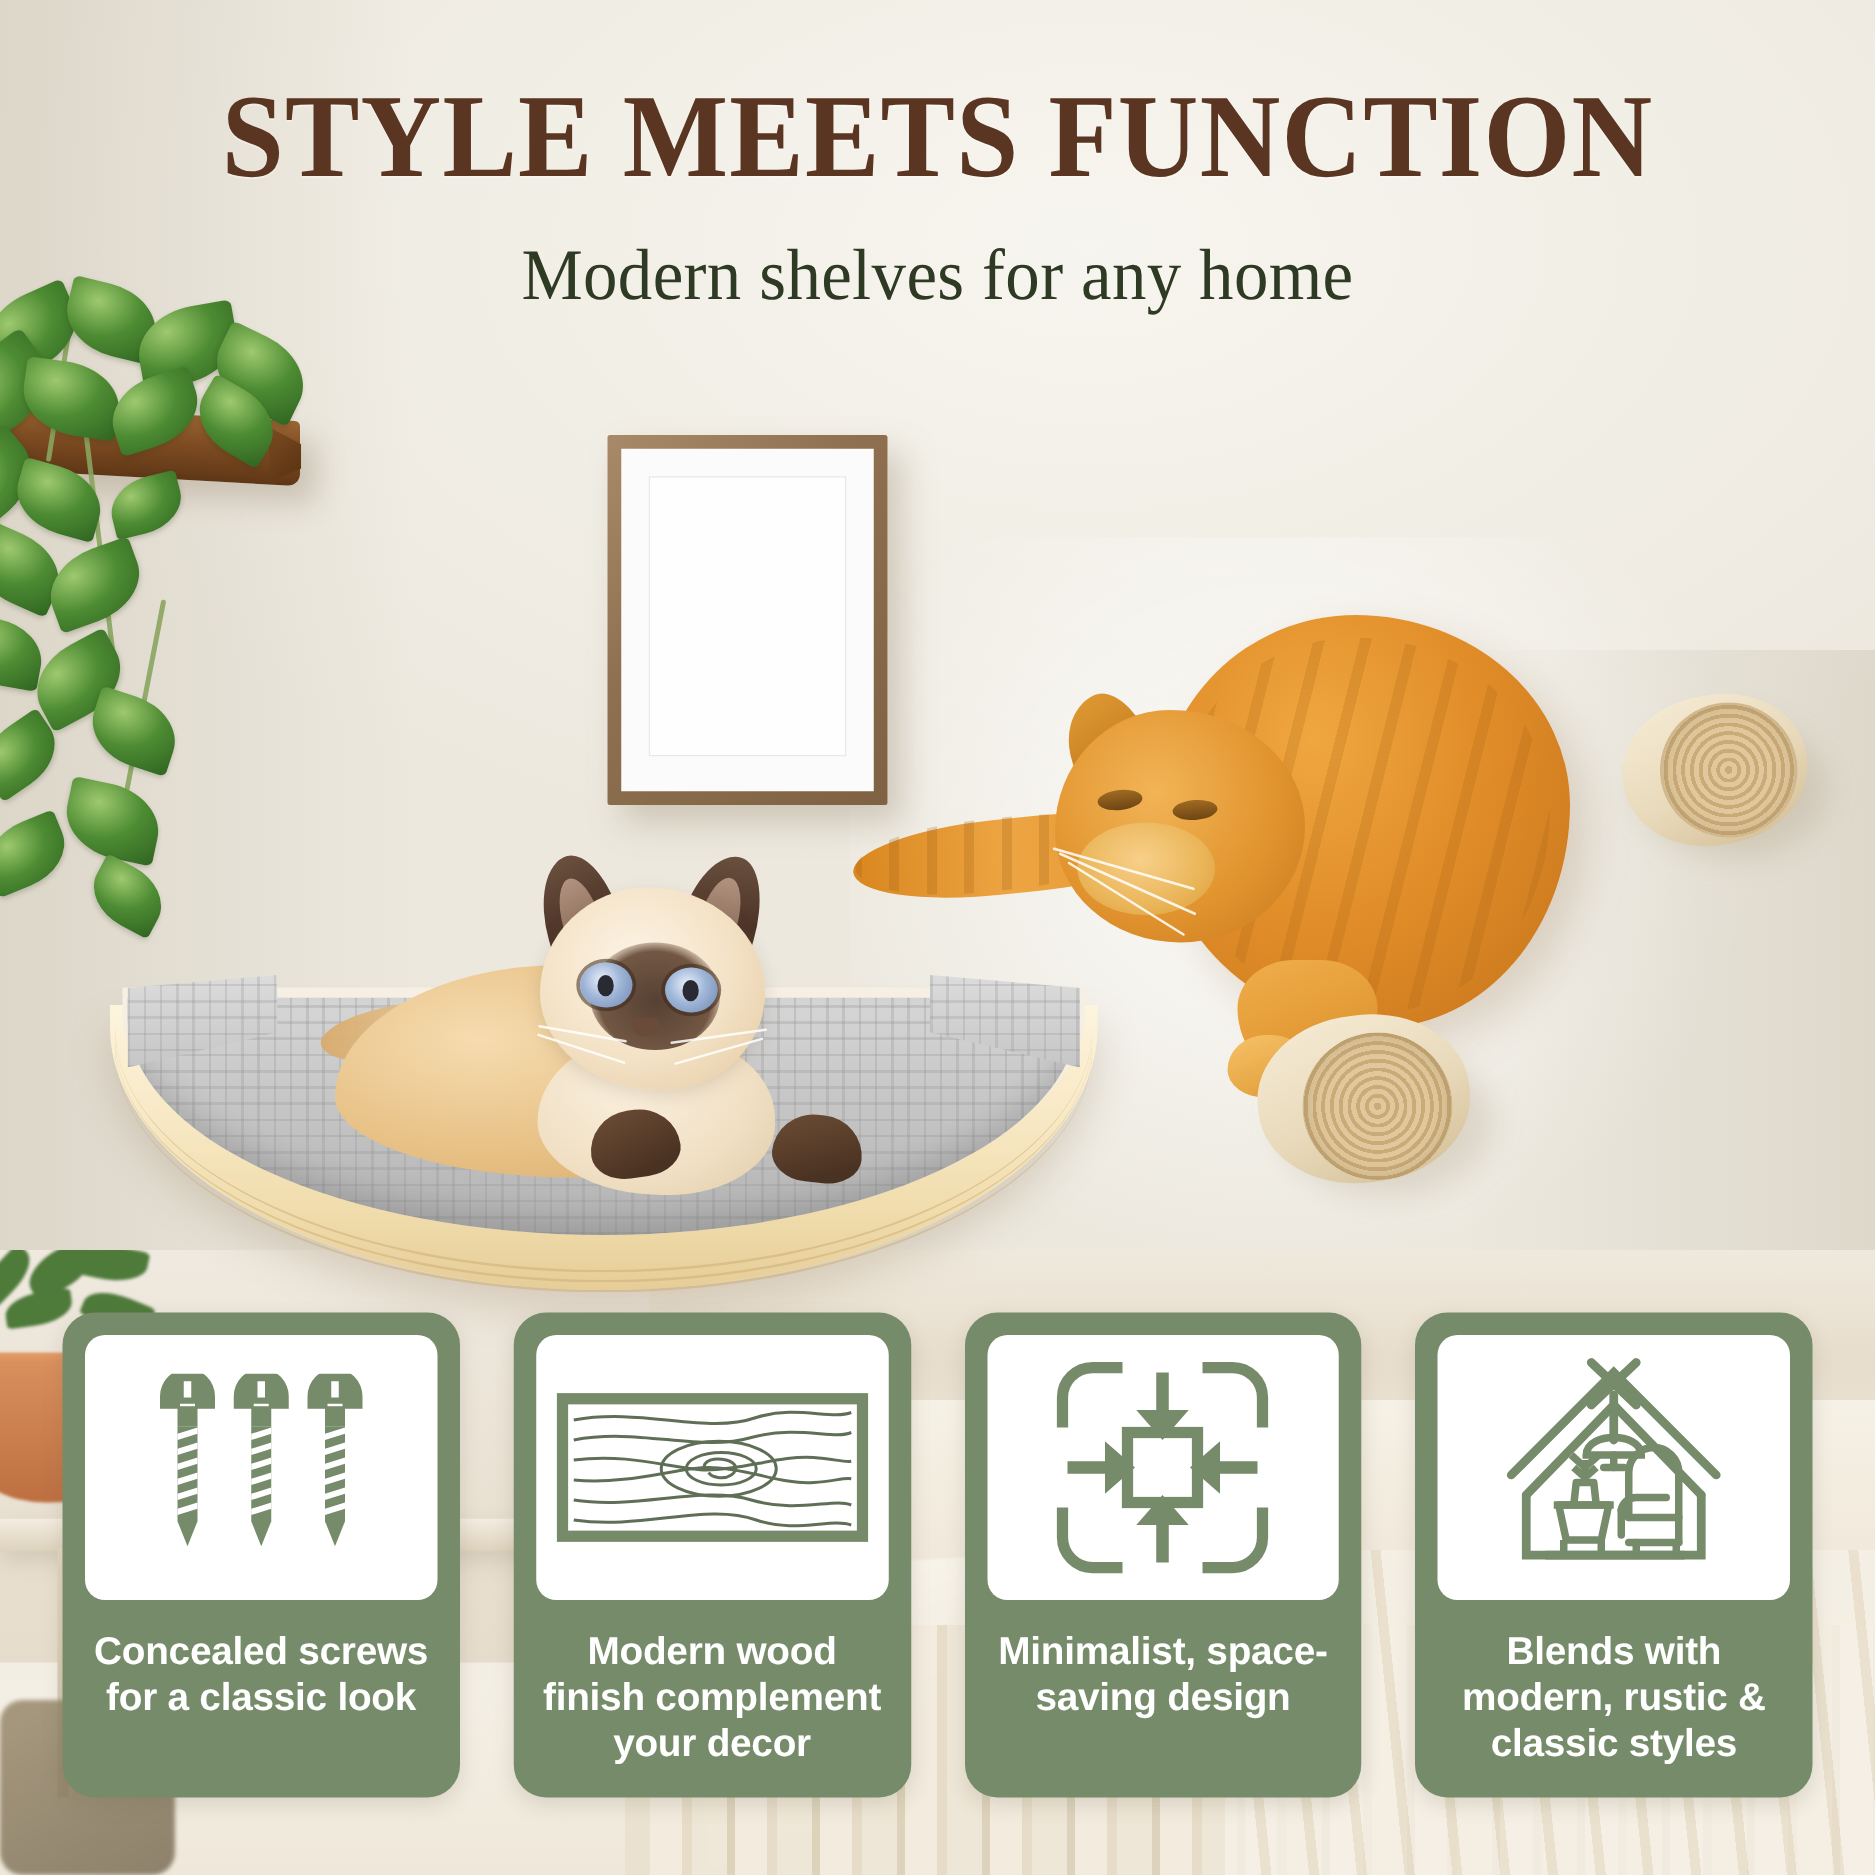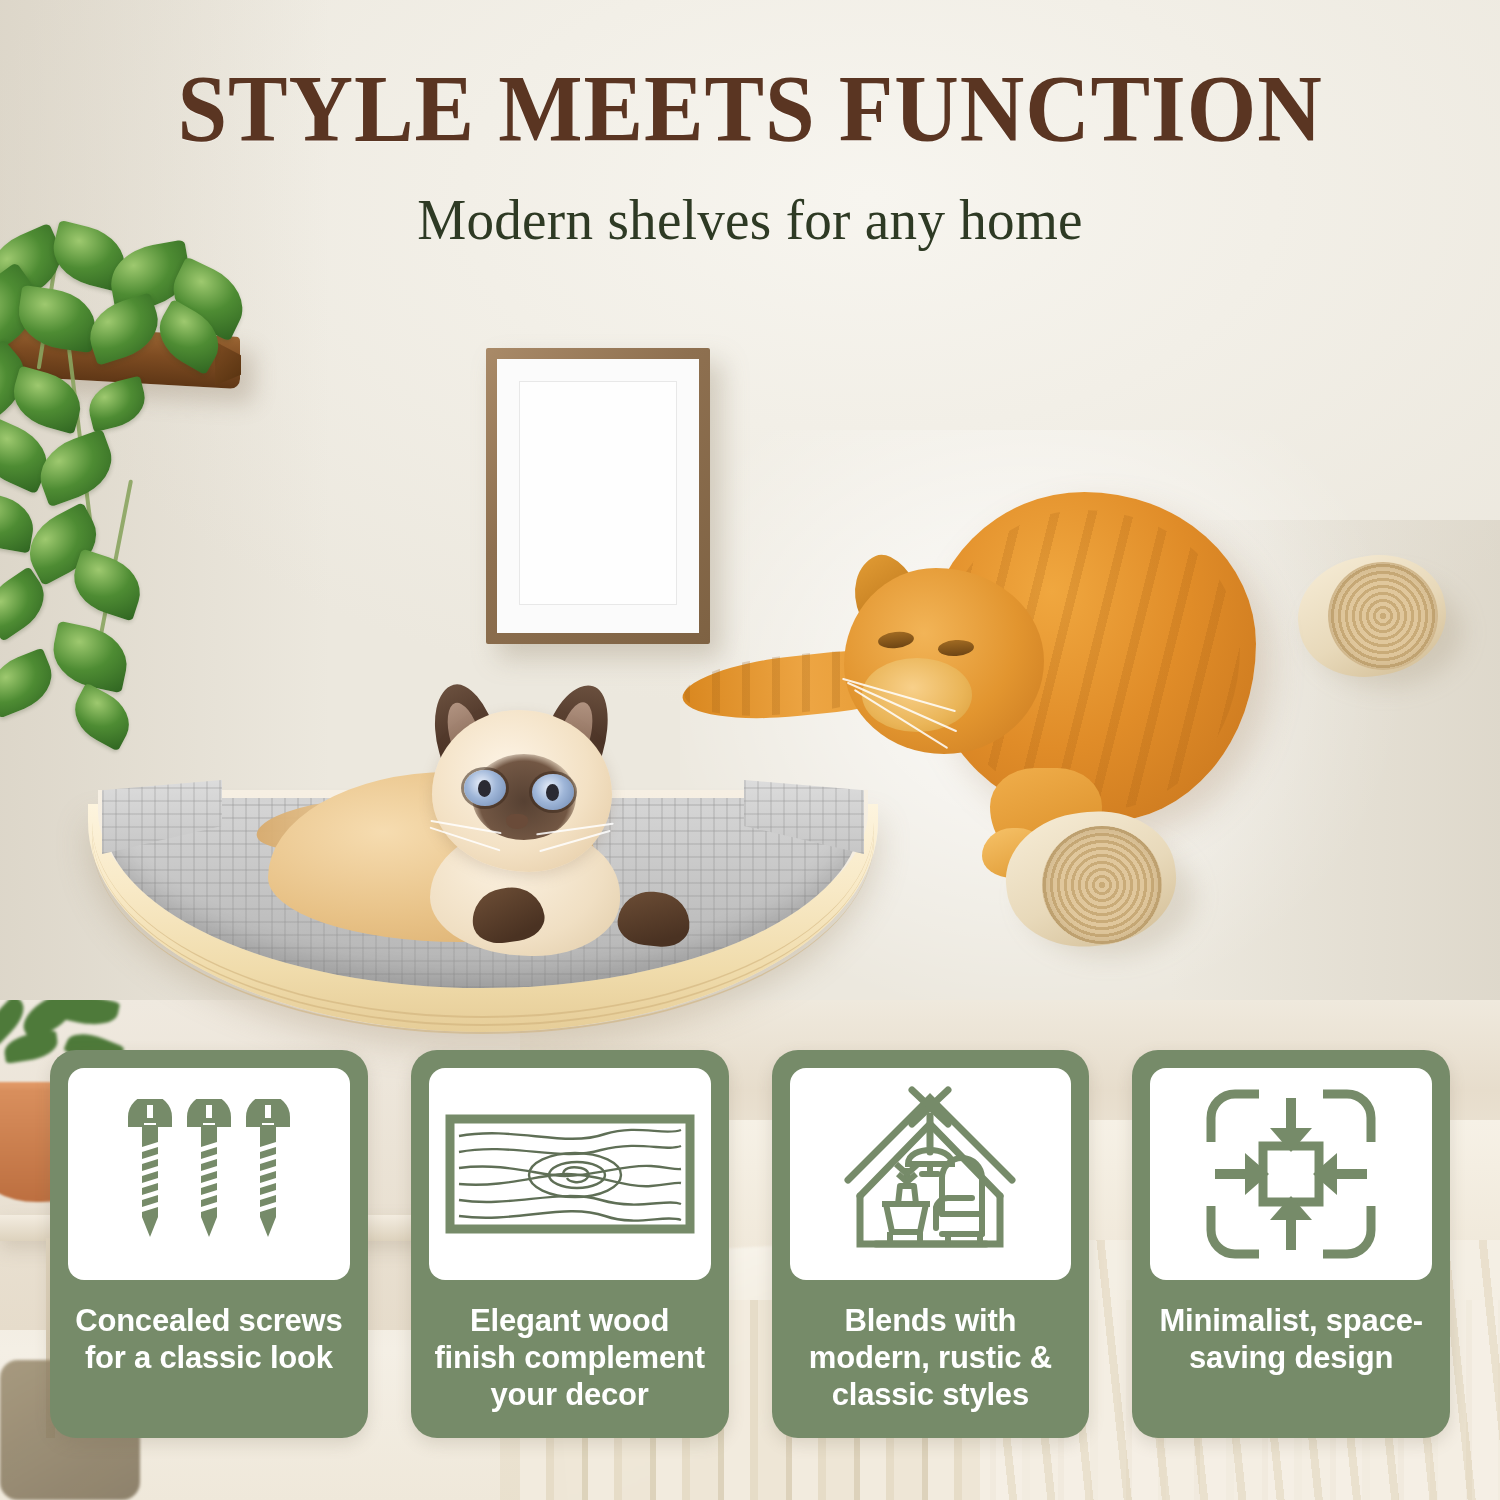--- a/index.html
+++ b/index.html
@@ -543,21 +543,42 @@
             <path d="M14 54 C60 48 96 62 120 62 C150 62 180 50 206 52 C222 53 230 56 236 55"></path>
             <path d="M14 70 C60 74 96 60 122 60 C152 60 180 74 206 72 C222 71 230 68 236 69"></path>
             <path d="M14 86 C66 94 116 74 156 86 C194 97 222 84 236 90"></path>
             <path d="M14 102 C70 110 120 88 160 102 C192 113 220 100 236 106"></path>
             <ellipse cx="130" cy="61" rx="46" ry="22"></ellipse>
             <ellipse cx="132" cy="61" rx="28" ry="13"></ellipse>
             <path d="M118 61 C118 54 126 52 136 54 C144 56 146 62 140 66 C134 70 124 68 122 64"></path>
           </g>
         </svg>
       </div>
-      <div class="card-label">Elegant wood finish complement your decor</div>
+      <div class="card-label">Modern wood finish complement your decor</div>
+    </div>
+
+    <div class="card">
+      <div class="card-icon">
+        <svg width="180" height="180" viewBox="0 0 180 180" fill="none">
+          <g stroke="#768b69" stroke-width="9" fill="none" stroke-linecap="butt">
+            <path d="M10 58 V34 a24 24 0 0 1 24 -24 H58"></path>
+            <path d="M122 10 H146 a24 24 0 0 1 24 24 V58"></path>
+            <path d="M170 122 V146 a24 24 0 0 1 -24 24 H122"></path>
+            <path d="M58 170 H34 a24 24 0 0 1 -24 -24 V122"></path>
+          </g>
+          <rect x="62" y="62" width="56" height="56" fill="none" stroke="#768b69" stroke-width="9"></rect>
+          <g fill="#768b69">
+            <path d="M85 14 h10 v30 h16 l-21 24 l-21 -24 h16 z"></path>
+            <path d="M85 166 h10 v-30 h16 l-21 -24 l-21 24 h16 z"></path>
+            <path d="M14 85 v10 h30 v16 l24 -21 l-24 -21 v16 z"></path>
+            <path d="M166 85 v10 h-30 v16 l-24 -21 l24 -21 v16 z"></path>
+          </g>
+        </svg>
+      </div>
+      <div class="card-label">Minimalist, space-saving design</div>
     </div>
 
     <div class="card">
       <div class="card-icon">
         <svg width="200" height="180" viewBox="0 0 200 180" fill="none">
           <g stroke="#768b69" stroke-width="7" fill="none" stroke-linecap="round">
             <path d="M18 96 L100 14 L182 96"></path>
             <path d="M30 112 L100 40 L170 112"></path>
             <path d="M82 6 L118 40"></path>
             <path d="M118 6 L82 40"></path>
@@ -589,35 +610,14 @@
             <path d="M106 124 V144"></path>
             <path d="M118 150 V160"></path>
             <path d="M150 150 V160"></path>
             <path d="M112 150 H152"></path>
           </g>
         </svg>
       </div>
       <div class="card-label">Blends with modern, rustic &amp; classic styles</div>
     </div>
 
-    <div class="card">
-      <div class="card-icon">
-        <svg width="180" height="180" viewBox="0 0 180 180" fill="none">
-          <g stroke="#768b69" stroke-width="9" fill="none" stroke-linecap="butt">
-            <path d="M10 58 V34 a24 24 0 0 1 24 -24 H58"></path>
-            <path d="M122 10 H146 a24 24 0 0 1 24 24 V58"></path>
-            <path d="M170 122 V146 a24 24 0 0 1 -24 24 H122"></path>
-            <path d="M58 170 H34 a24 24 0 0 1 -24 -24 V122"></path>
-          </g>
-          <rect x="62" y="62" width="56" height="56" fill="none" stroke="#768b69" stroke-width="9"></rect>
-          <g fill="#768b69">
-            <path d="M85 14 h10 v30 h16 l-21 24 l-21 -24 h16 z"></path>
-            <path d="M85 166 h10 v-30 h16 l-21 -24 l-21 24 h16 z"></path>
-            <path d="M14 85 v10 h30 v16 l24 -21 l-24 -21 v16 z"></path>
-            <path d="M166 85 v10 h-30 v16 l-24 -21 l24 -21 v16 z"></path>
-          </g>
-        </svg>
-      </div>
-      <div class="card-label">Minimalist, space-saving design</div>
-    </div>
-
   </div>
 </div>
 
 </body></html>

